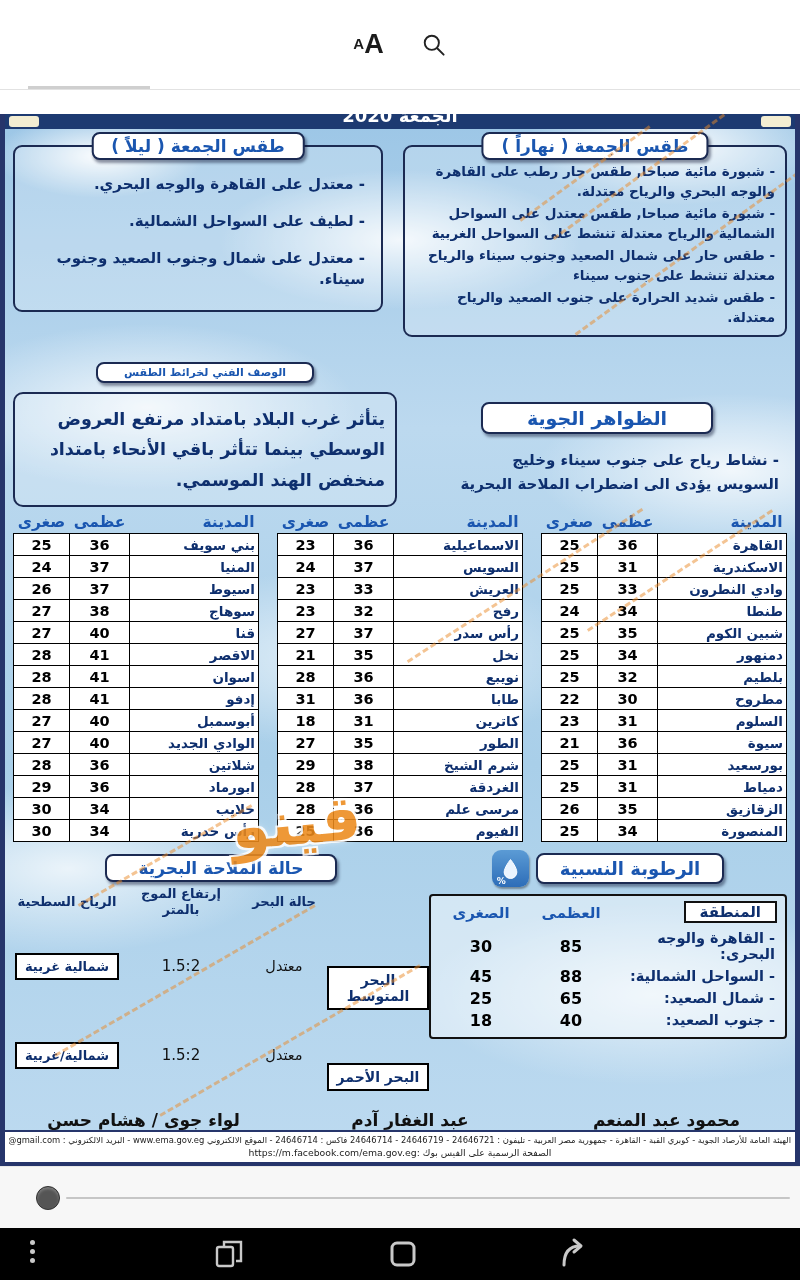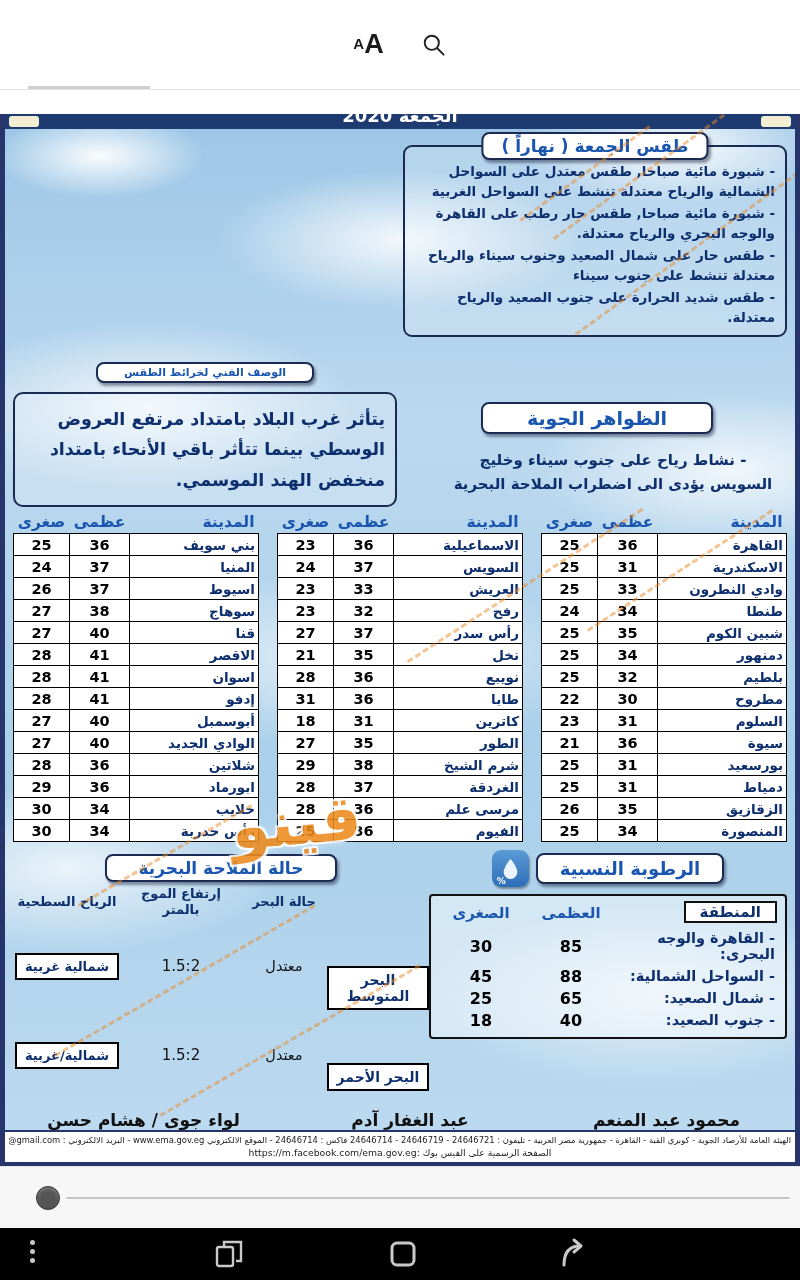--- a/index.html
+++ b/index.html
@@ -47,21 +47,21 @@
   .day-box { width:384px; min-height:172px; }
   .night-box { width:370px; min-height:150px; }
   .fbox > .pill { position:absolute; top:-15px; right:50%; transform:translateX(50%);
     font-size:17px; padding:2px 18px; white-space:nowrap; }
   .box-item { margin:3px 2px; color:#0e2f6e; font-weight:bold; font-size:13.5px; line-height:1.45; text-align:right; }
   .night-items .box-item { margin:15px 8px; font-size:15px; }
 
   .row2 { margin-top:24px; }
   .phenomena { width:380px; text-align:center; }
   .phenomena .pill { display:inline-block; font-size:19px; padding:3px 44px;margin-top:41px; }
-  .phen-text { color:#0e2f6e; font-weight:bold; font-size:15px; text-align:center;
+  .phen-text { color:#0e2f6e; font-weight:bold; font-size:15px; text-align:right;
     margin:14px 8px 0 40px; line-height:1.6; }
   .technical { width:384px; text-align:center; }
   .technical .pill { display:inline-block; font-size:11px; padding:2px 26px; }
   .tech-box { border:2.5px solid #1b2a52; border-radius:10px; margin-top:9px; padding:10px 10px;
     background:rgba(255,255,255,.2); }
   .tech-box p { color:#0e2f6e; font-weight:bold; font-size:17.5px; line-height:1.75; text-align:right; }
 
   .temps-title { display:block; width:276px; margin:16px auto 6px; font-size:18px; padding:3px 0; }
 
   .tables-row { display:flex; justify-content:space-between; padding:0 8px; margin-top:4px; }
@@ -166,24 +166,32 @@
     <div class="titlebar">
       <span class="titlebar-text">الجمعة 2020</span>
       <span class="corner corner-r"></span>
       <span class="corner corner-l"></span>
     </div>
 
     <div class="row row1">
       <section class="fbox day-box">
         <div class="pill">طقس الجمعة  ( نهاراً )</div>
         <div class="box-items">
+            <p class="box-item">- شبورة مائية صباحا, طقس حار رطب على القاهرة والوجه البحري والرياح معتدلة.</p>
             <p class="box-item">- شبورة مائية صباحا, طقس معتدل على السواحل الشمالية والرياح معتدلة تنشط على السواحل الغربية</p>
-            <p class="box-item">- شبورة مائية صباحا, طقس حار رطب على القاهرة والوجه البحري والرياح معتدلة.</p>
             <p class="box-item">- طقس حار على شمال الصعيد وجنوب سيناء والرياح معتدلة تنشط على جنوب سيناء</p>
             <p class="box-item">- طقس شديد الحرارة على جنوب الصعيد والرياح معتدلة.</p>
+          </div>
+      </section>
+      <section class="fbox night-box">
+        <div class="pill">طقس الجمعة  ( ليلاً )</div>
+        <div class="box-items night-items">
+            <p class="box-item">- معتدل على القاهرة والوجه البحري.</p>
+            <p class="box-item">- لطيف  على  السواحل الشمالية.</p>
+            <p class="box-item">- معتدل على شمال وجنوب الصعيد وجنوب سيناء.</p>
           </div>
       </section>
     </div>
 
     <div class="row row2">
       <section class="phenomena">
         <div class="pill">الظواهر الجوية</div>
         <p class="phen-text">- نشاط رياح على جنوب سيناء وخليج السويس يؤدى الى اضطراب الملاحة البحرية</p>
       </section>
       <section class="technical">

